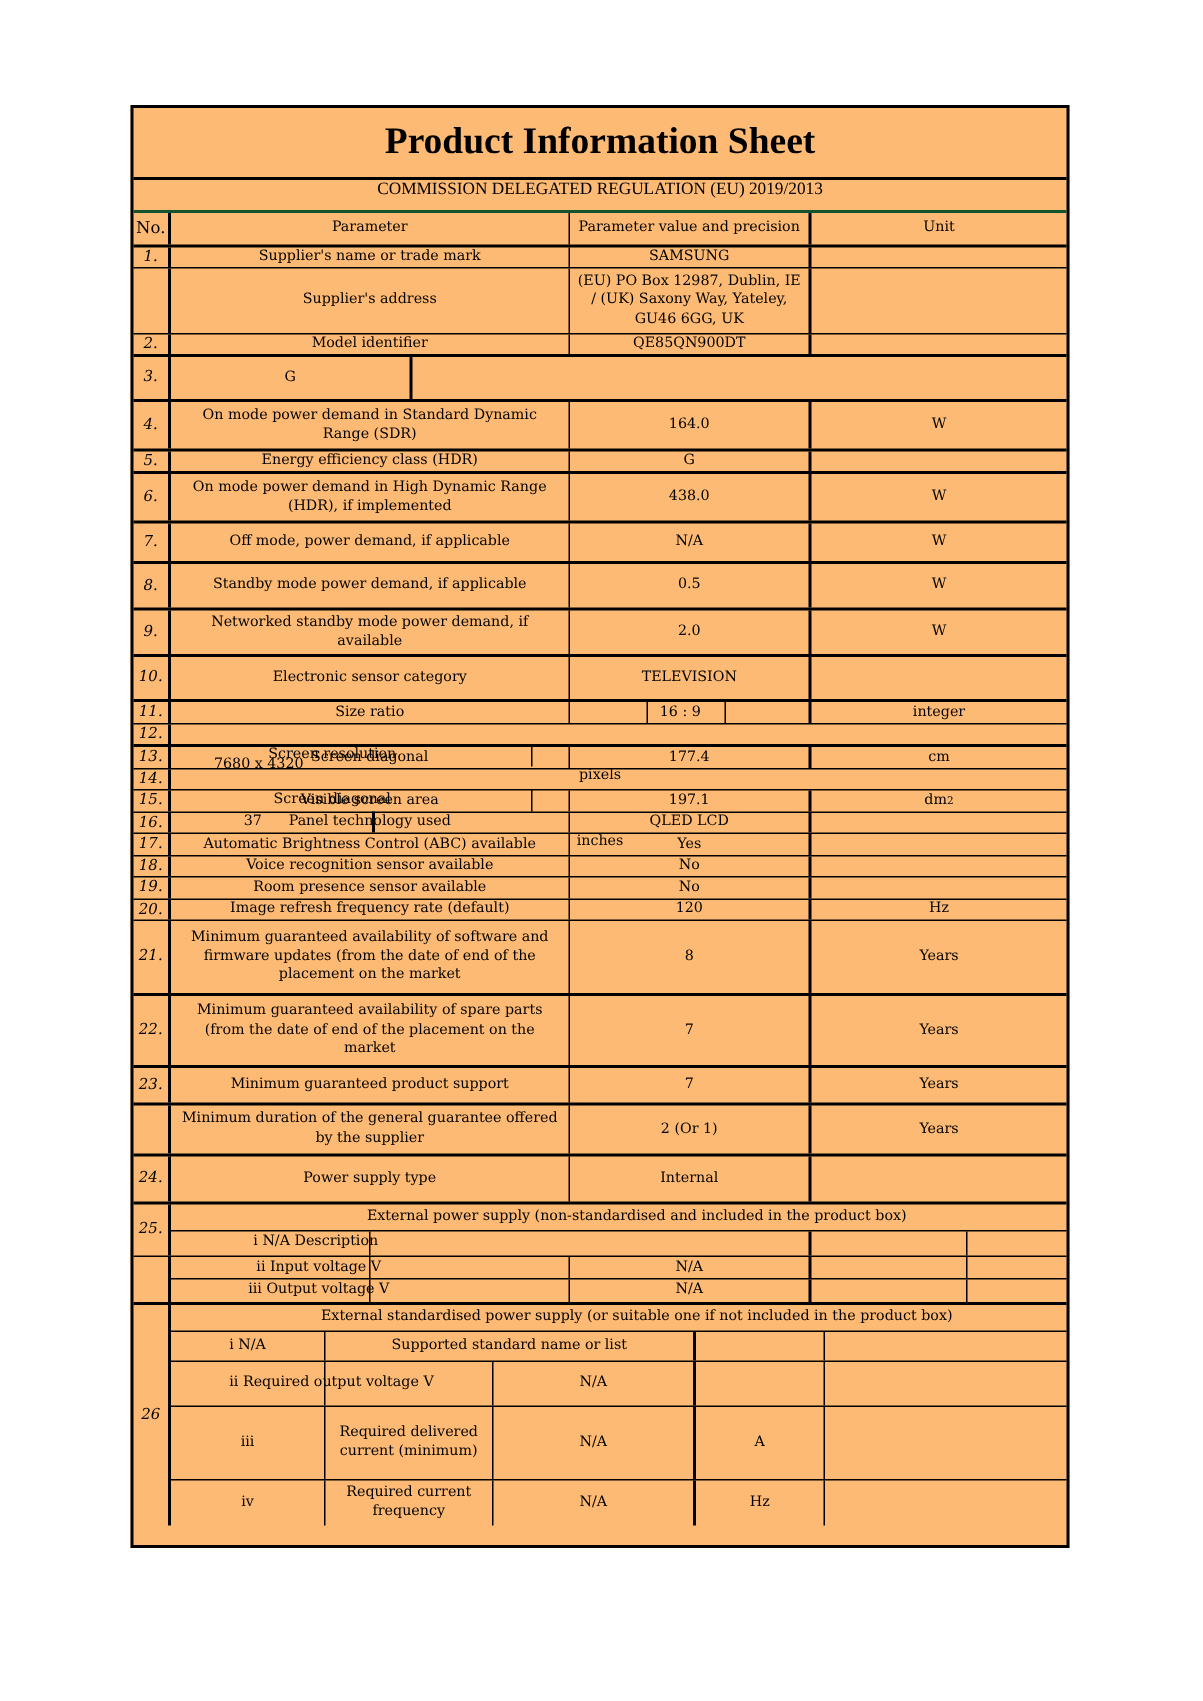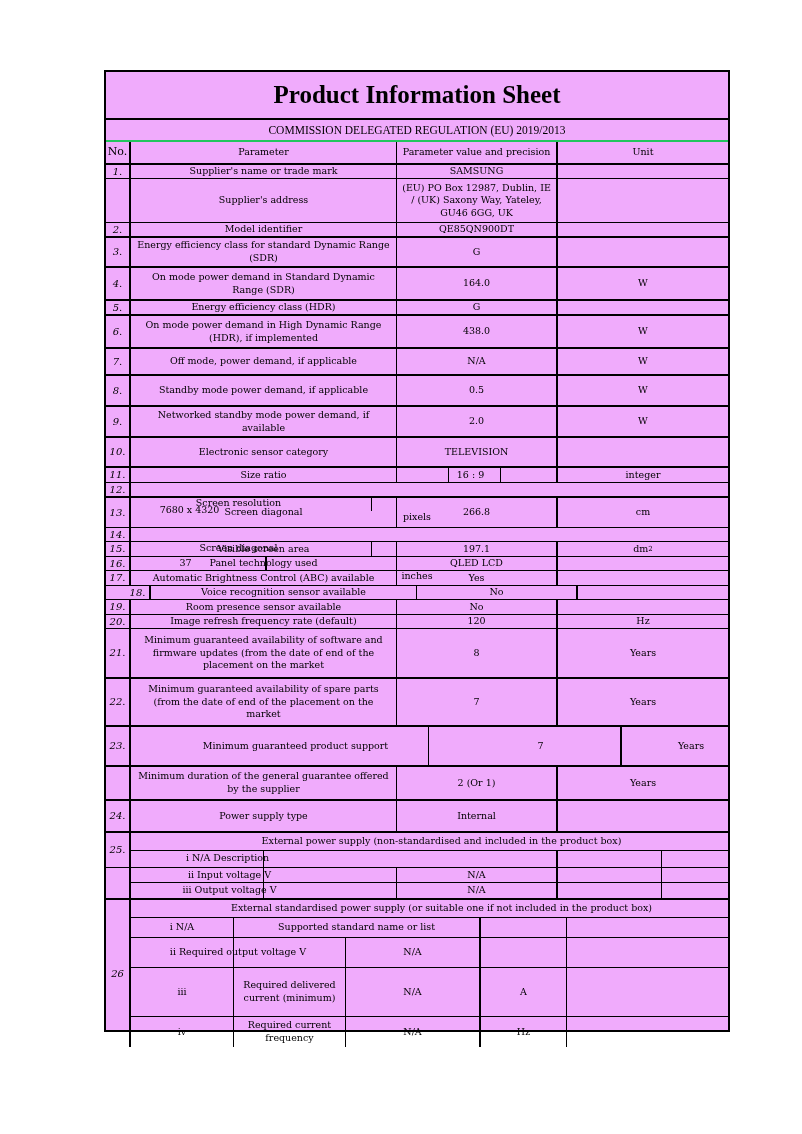--- a/index.html
+++ b/index.html
@@ -7,28 +7,28 @@
   .page{
     position:relative;
     width:802px;height:1134px;
     background:#ffffff;
     margin:0 auto;
     overflow:hidden;
     font-family:"DejaVu Serif","Liberation Serif",serif;
     color:#000;
   }
   .sheet{
-    position:absolute;left:104px;top:70px;
+    position:absolute;left:87px;top:70px;
     width:622px;height:958px;
     border:2px solid #000;
-    background:#f0abfc;
+    background:#fdba74;
   }
   .title-row{height:48px;display:flex;align-items:center;justify-content:center;border-bottom:2px solid #000;box-sizing:border-box;}
   .title-row .t{font-family:"Liberation Serif",serif;font-weight:bold;font-size:25px;}
-  .subtitle-row{height:22px;display:flex;align-items:center;justify-content:center;border-bottom:2px solid #22c55e;box-sizing:border-box;}
+  .subtitle-row{height:22px;display:flex;justify-content:center;border-bottom:2px solid #14532d;box-sizing:border-box;}
   .subtitle-row .t{font-family:"Liberation Serif",serif;font-size:11.5px;}
   .hdr-row{height:23px;display:flex;border-bottom:2px solid #000;box-sizing:border-box;}
   .row,.srow,.blk{display:flex;box-sizing:border-box;}
   .bb1{border-bottom:1px solid #000;}
   .bb2{border-bottom:2px solid #000;}
   .c{box-sizing:border-box;display:flex;align-items:center;justify-content:center;text-align:center;font-size:9.5px;line-height:1.32;position:relative;overflow:visible;}
   .no-c{width:25px;border-right:2px solid #000;font-style:italic;font-size:10px;}
   .param-c{width:266px;border-right:1px solid #000;padding:1px 5px;}
   .val-c{width:161px;border-right:2px solid #000;padding:1px 3px;}
   .unit-c{flex:1;}
@@ -94,21 +94,20 @@
           <div class="c unit-c"></div>
         </div>
         <div class="row bb2" style="height: 15px;">
           <div class="c no-c">2.</div>
           <div class="c param-c">Model identifier</div>
           <div class="c val-c">QE85QN900DT</div>
           <div class="c unit-c"></div>
         </div>
         <div class="row bb2" style="height: 30px;">
           <div class="c no-c">3.</div>
-          <div class="c param-c">Energy efficiency class for standard Dynamic Range (SDR)</div>
           <div class="c val-c">G</div>
           <div class="c unit-c"></div>
         </div>
         <div class="row bb2" style="height: 33px;">
           <div class="c no-c">4.</div>
           <div class="c param-c">On mode power demand in Standard Dynamic Range (SDR)</div>
           <div class="c val-c">164.0</div>
           <div class="c unit-c">W</div>
         </div>
         <div class="row bb2" style="height: 15px;">
@@ -160,24 +159,24 @@
         <div class="row bb2" style="height: 15px; flex-direction: column;">
           <div class="c no-c">12.</div>
           <div class="c param-c">Screen resolution</div>
           <div class="c val-c subgrid">
             <span class="subval" style="padding-left: 10px;">7680 x 4320</span>
             <span class="sline s1"></span>
             <span class="sline s2"></span>
           </div>
           <div class="c unit-c">pixels</div>
         </div>
-        <div class="row bb1" style="height: 30px;">
+        <div class="row bb1" style="height: 15px;">
           <div class="c no-c">13.</div>
           <div class="c param-c">Screen diagonal</div>
-          <div class="c val-c">266.8</div>
+          <div class="c val-c">177.4</div>
           <div class="c unit-c">cm</div>
         </div>
         <div class="row bb1" style="height: 14px; flex-direction: column;">
           <div class="c no-c">14.</div>
           <div class="c param-c">Screen diagonal</div>
           <div class="c val-c">37</div>
           <div class="c unit-c">inches</div>
         </div>
         <div class="row bb1" style="height: 15px;">
           <div class="c no-c">15.</div>
@@ -190,21 +189,21 @@
           <div class="c param-c">Panel technology used</div>
           <div class="c val-c">QLED LCD</div>
           <div class="c unit-c"></div>
         </div>
         <div class="row bb1" style="height: 15px;">
           <div class="c no-c">17.</div>
           <div class="c param-c">Automatic Brightness Control (ABC) available</div>
           <div class="c val-c">Yes</div>
           <div class="c unit-c"></div>
         </div>
-        <div class="row bb1" style="height: 14px; padding-left: 20px;">
+        <div class="row bb1" style="height: 14px;">
           <div class="c no-c">18.</div>
           <div class="c param-c">Voice recognition sensor available</div>
           <div class="c val-c">No</div>
           <div class="c unit-c"></div>
         </div>
         <div class="row bb1" style="height: 15px;">
           <div class="c no-c">19.</div>
           <div class="c param-c">Room presence sensor available</div>
           <div class="c val-c">No</div>
           <div class="c unit-c"></div>
@@ -220,21 +219,21 @@
           <div class="c param-c">Minimum guaranteed availability of software and firmware updates (from the date of end of the placement on the market</div>
           <div class="c val-c">8</div>
           <div class="c unit-c">Years</div>
         </div>
         <div class="row bb2" style="height: 48px;">
           <div class="c no-c">22.</div>
           <div class="c param-c">Minimum guaranteed availability of spare parts (from the date of end of the placement on the market</div>
           <div class="c val-c">7</div>
           <div class="c unit-c">Years</div>
         </div>
-        <div class="row bb2" style="height: 40px; gap: 32px;">
+        <div class="row bb2" style="height: 25px;">
           <div class="c no-c">23.</div>
           <div class="c param-c">Minimum guaranteed product support</div>
           <div class="c val-c">7</div>
           <div class="c unit-c">Years</div>
         </div>
         <div class="row bb2" style="height: 34px;">
           <div class="c no-c"></div>
           <div class="c param-c">Minimum duration of the general guarantee offered by the supplier</div>
           <div class="c val-c">2 (Or 1)</div>
           <div class="c unit-c">Years</div>

